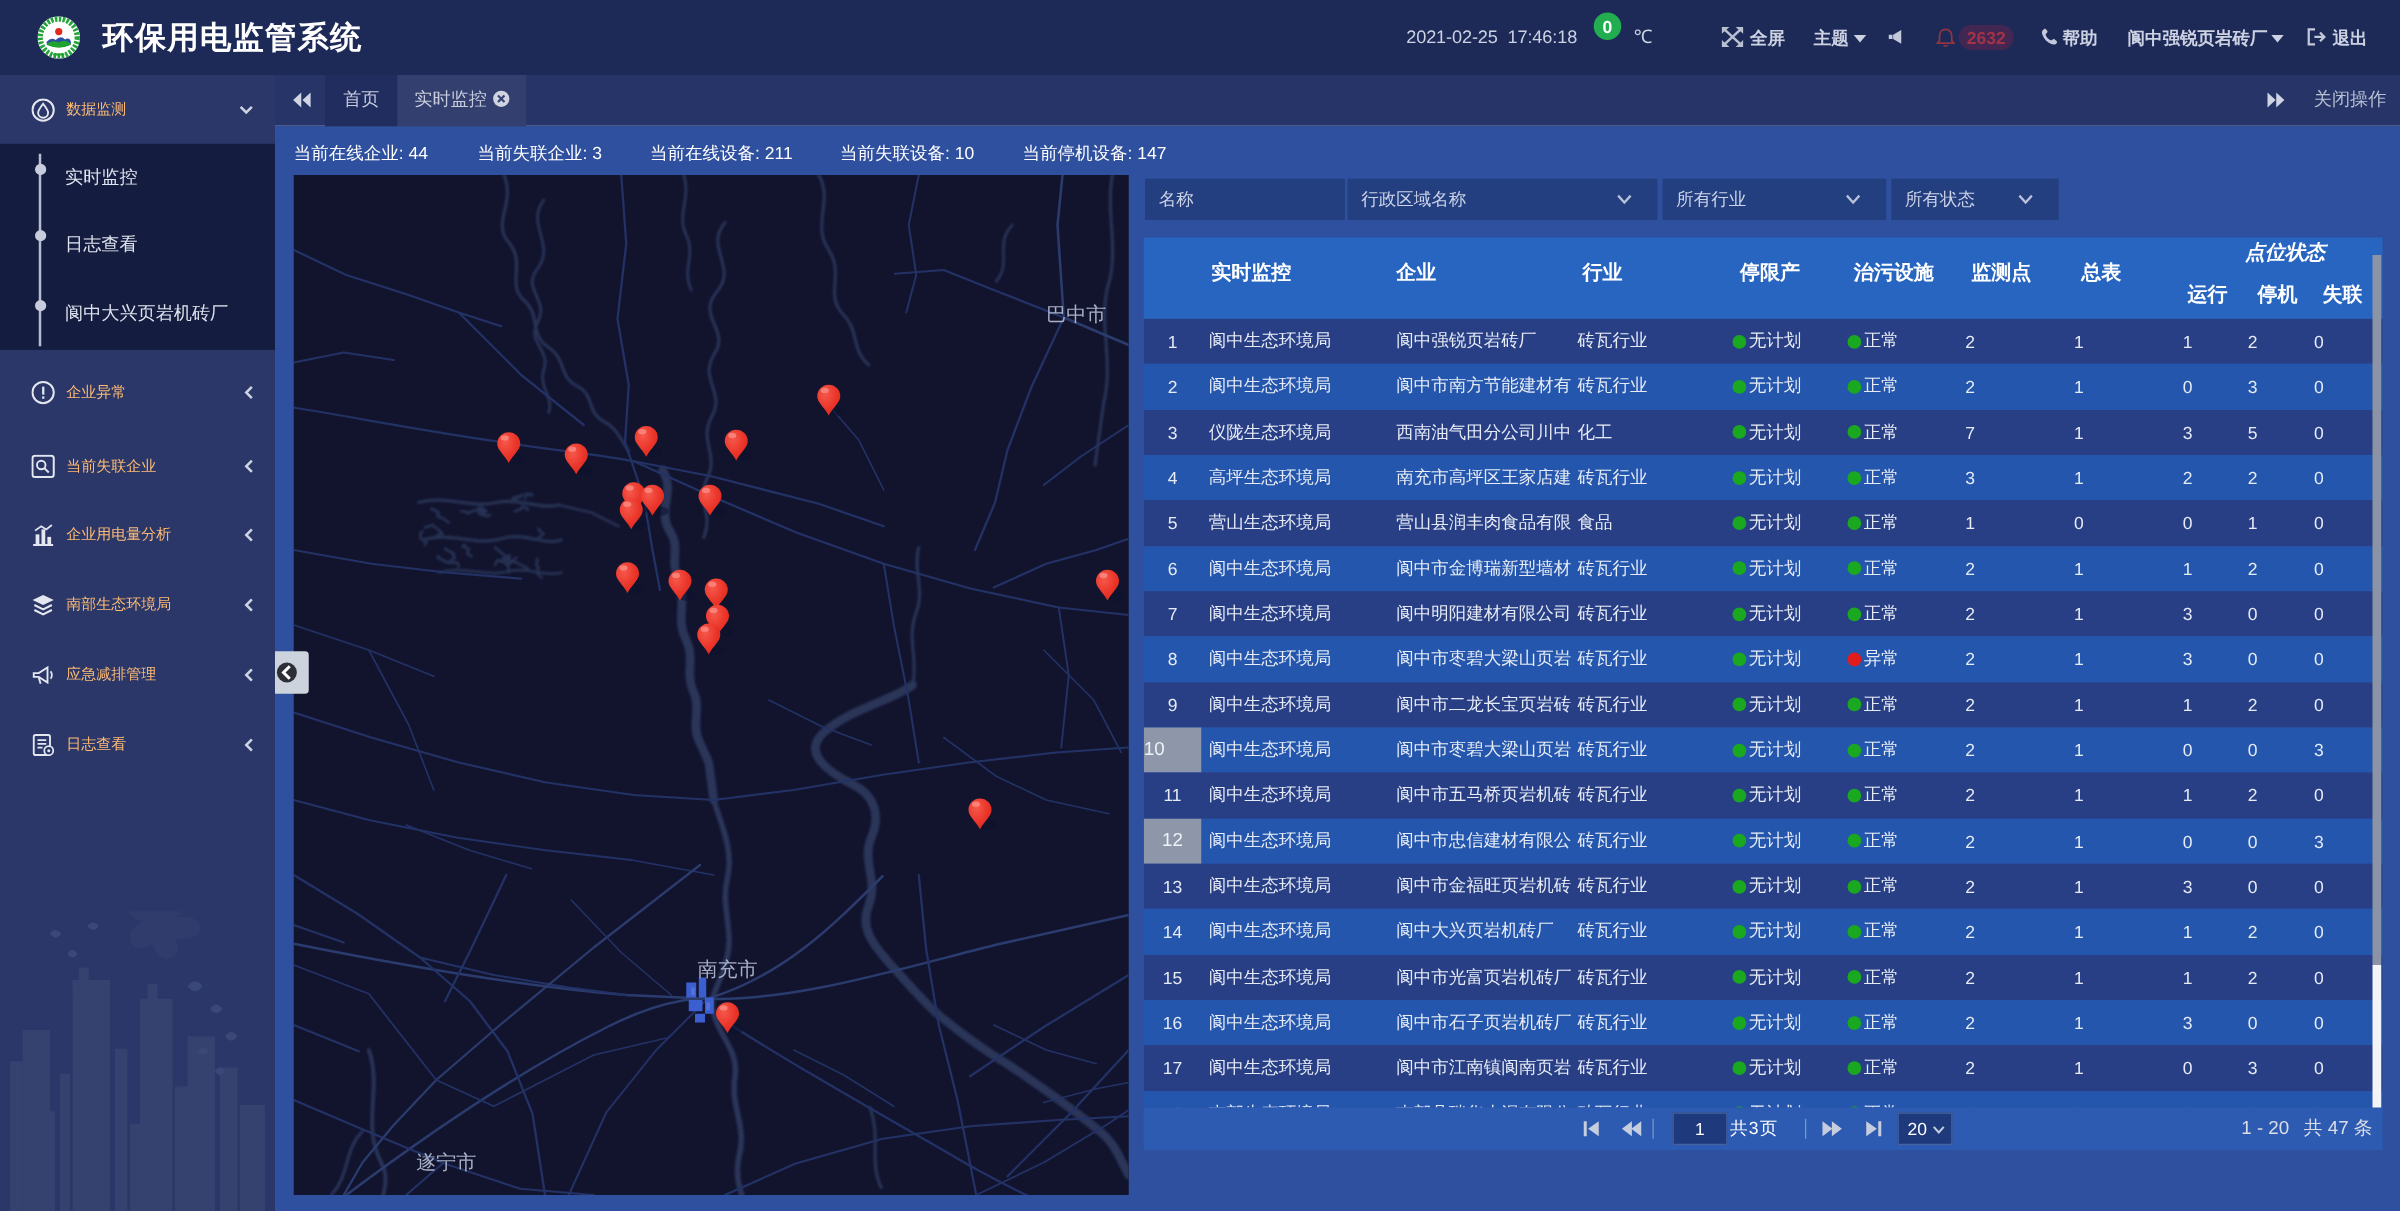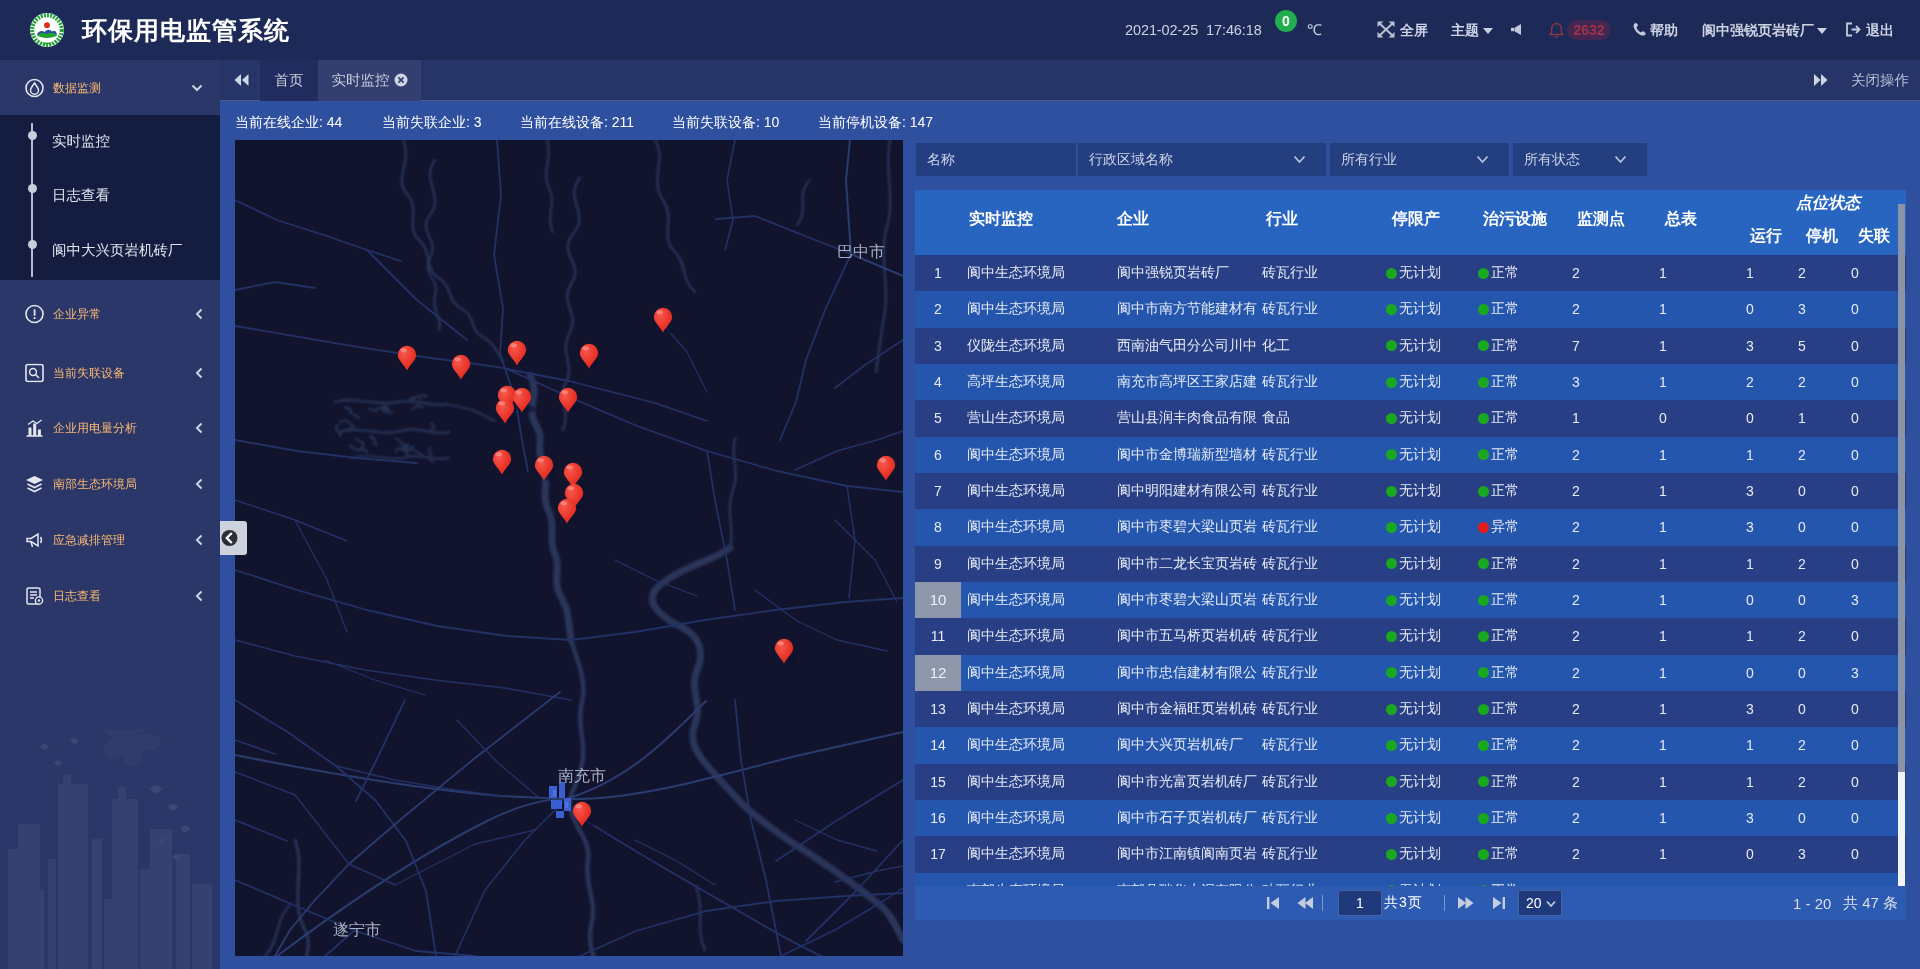--- a/index.html
+++ b/index.html
@@ -179,21 +179,21 @@
       </span>
     </div>
 <div class="smenu" style="top:284.7px">
       <span class="ic">
         <svg width="19" height="19" viewBox="0 0 19 19" style="">
           <rect x="1" y="1" width="17" height="17" rx="2" fill="none" stroke="#e4e7f0" stroke-width="1.6"></rect>
           <circle cx="8" cy="8.5" r="3.4" fill="none" stroke="#e4e7f0" stroke-width="1.5"></circle>
           <path d="M10.5 11 L14 14.5" stroke="#e4e7f0" stroke-width="1.6"></path>
         </svg>
       </span>
-      <span class="txt">当前失联设备</span>
+      <span class="txt">当前失联企业</span>
       <span class="chev">
         <svg width="8" height="12" viewBox="0 0 8 12" style="">
           <path d="M6.5 1.5 L2 6 L6.5 10.5" stroke="#cdd3e2" stroke-width="2" fill="none"></path>
         </svg>
       </span>
     </div>
 <div class="smenu" style="top:340.4px">
       <span class="ic">
         <svg width="19" height="19" viewBox="0 0 19 19" style="">
           <path d="M1.5 17.5 L17.5 17.5" stroke="#e4e7f0" stroke-width="1.6"></path>
@@ -659,21 +659,21 @@
       <div class="cell" style="left:484px">无计划</div>
 <div class="dot dg" style="left:563px"></div>
       <div class="cell" style="left:576px">正常</div>
 <div class="cell cc" style="left:661px">2</div>
 <div class="cell cc" style="left:748px">1</div>
 <div class="cell cc" style="left:835px">1</div>
 <div class="cell cc" style="left:887px">2</div>
 <div class="cell cc" style="left:940px">0</div>
 </div>
 <div class="row even" style="top:327.0px">
-<div class="numsel" style="line-height:36px;text-align:center;font-size:15px">10</div>
+<div class="numsel" style="line-height:36px;font-size:15px">10</div>
 <div class="cell" style="left:52px">阆中生态环境局</div>
 <div class="cell" style="left:202px">阆中市枣碧大梁山页岩</div>
 <div class="cell" style="left:347px">砖瓦行业</div>
 <div class="dot dg" style="left:471px"></div>
       <div class="cell" style="left:484px">无计划</div>
 <div class="dot dg" style="left:563px"></div>
       <div class="cell" style="left:576px">正常</div>
 <div class="cell cc" style="left:661px">2</div>
 <div class="cell cc" style="left:748px">1</div>
 <div class="cell cc" style="left:835px">0</div>

